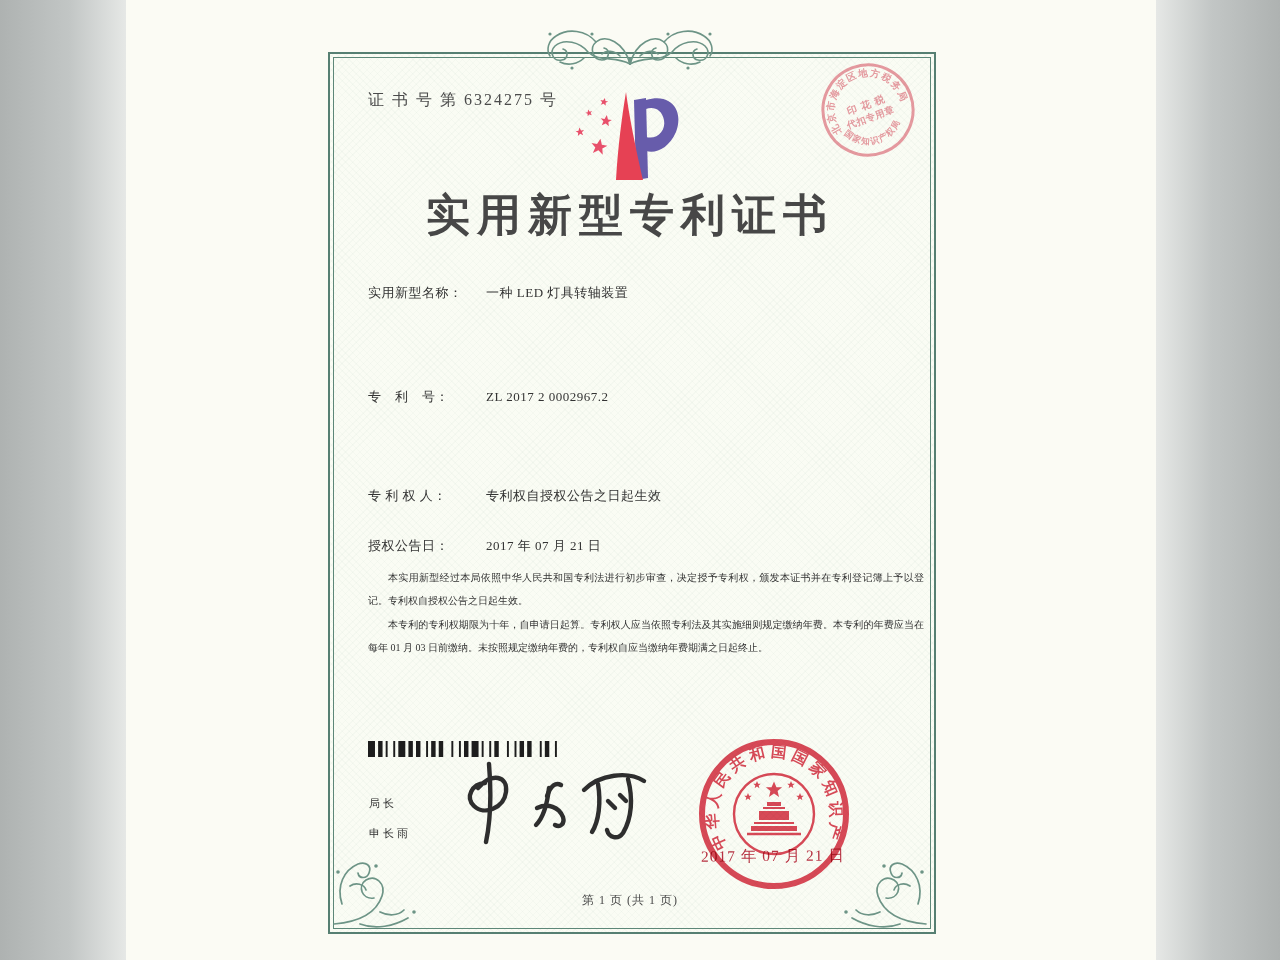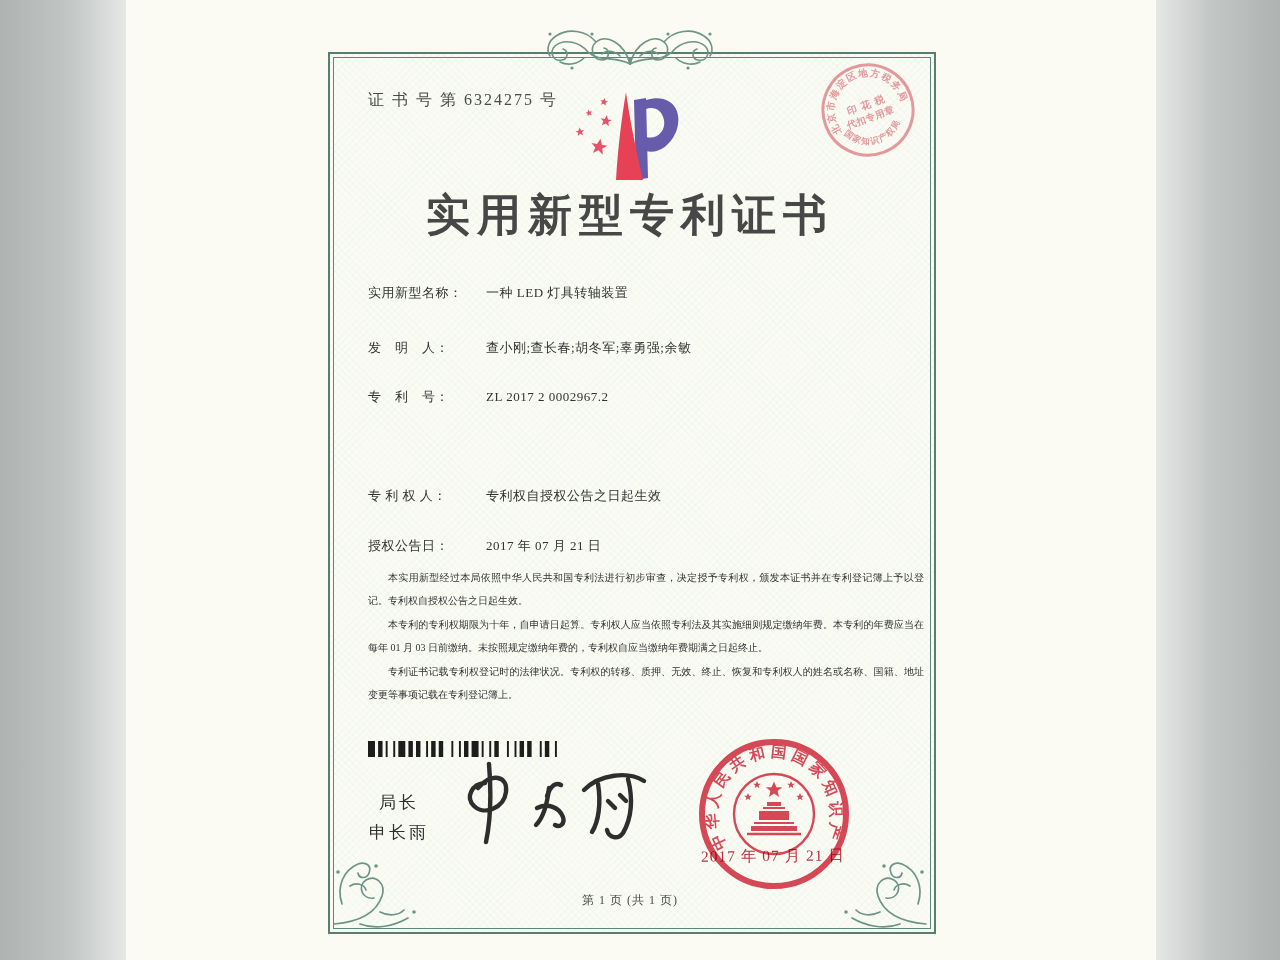--- a/index.html
+++ b/index.html
@@ -29,22 +29,22 @@
   .title{
     position:absolute;left:328px;top:186px;width:604px;text-align:center;
     font-size:44px;letter-spacing:7px;color:#474747;font-weight:700;
   }
   .field-row{position:absolute;left:368px;font-size:13px;color:#333;letter-spacing:0.5px;}
   .field-row .lbl{display:inline-block;min-width:118px;}
   .row-0{top:284px}.row-1{top:339px}.row-2{top:388px}.row-3{top:438px}.row-4{top:487px}.row-5{top:537px}
   .paras{position:absolute;left:368px;top:566px;width:556px;font-size:10px;line-height:23.4px;color:#333;text-align:justify;}
   .paras p{margin:0;text-indent:2em;}
   .barcode-wrap{position:absolute;left:368px;top:741px;width:192px;height:16px;}
-  .director{position:absolute;left:369px;top:788px;font-size:17px;color:#2f2f2f;
-    font-family:"Liberation Sans","DejaVu Sans",sans-serif;letter-spacing:3px;line-height:30px;text-align:center;}
+  .director{position:absolute;left:369px;top:788px;font-size:11px;color:#2f2f2f;
+    font-family:"Liberation Sans","DejaVu Sans",sans-serif;letter-spacing:3px;line-height:30px;}
   .signature{position:absolute;left:448px;top:758px;width:215px;height:95px;}
   .seal{position:absolute;left:694px;top:734px;width:160px;height:160px;mix-blend-mode:multiply;opacity:0.92;}
   .seal-date{position:absolute;left:701px;top:846px;font-size:15.5px;color:#bd3245;letter-spacing:1px;
     mix-blend-mode:multiply;transform:rotate(-0.5deg);}
   .tax-stamp{position:absolute;left:818px;top:60px;width:100px;height:100px;opacity:0.85;mix-blend-mode:multiply;}
   .footer{position:absolute;left:328px;top:892px;width:604px;text-align:center;font-size:12px;color:#4a4a4a;letter-spacing:1px;}
   svg{display:block;}
 </style>
 </head>
 <body>
@@ -125,37 +125,33 @@
         <use href="#star" transform="translate(41,73) scale(0.85) rotate(10)"></use>
       </g>
     </svg>
   </div>
 
   <div class="title">实用新型专利证书</div>
 
   <div class="field-row row-0">
     <span class="lbl">实用新型名称：</span><span>一种 LED 灯具转轴装置</span>
   </div>
-  <div class="field-row row-1">
-    <span class="lbl">发　明　人：</span><span>查小刚;查长春;胡冬军;辜勇强;余敏</span>
-  </div>
   <div class="field-row row-2">
     <span class="lbl">专　利　号：</span><span>ZL 2017 2 0002967.2</span>
   </div>
   <div class="field-row row-4">
     <span class="lbl">专 利 权 人：</span><span>专利权自授权公告之日起生效</span>
   </div>
   <div class="field-row row-5">
     <span class="lbl">授权公告日：</span><span>2017 年 07 月 21 日</span>
   </div>
 
   <div class="paras">
     <p>本实用新型经过本局依照中华人民共和国专利法进行初步审查，决定授予专利权，颁发本证书并在专利登记簿上予以登记。专利权自授权公告之日起生效。</p>
     <p>本专利的专利权期限为十年，自申请日起算。专利权人应当依照专利法及其实施细则规定缴纳年费。本专利的年费应当在每年 01 月 03 日前缴纳。未按照规定缴纳年费的，专利权自应当缴纳年费期满之日起终止。</p>
-    <p>专利证书记载专利权登记时的法律状况。专利权的转移、质押、无效、终止、恢复和专利权人的姓名或名称、国籍、地址变更等事项记载在专利登记簿上。</p>
   </div>
 
   <div class="barcode-wrap">
     <svg id="barcode-svg" width="192" height="16" viewBox="0 0 192 16" fill="#1d1d1d">
         <rect x="0.00" y="0" width="6.98" height="16"></rect>
         <rect x="10.11" y="0" width="4.45" height="16"></rect>
         <rect x="17.68" y="0" width="1.93" height="16"></rect>
         <rect x="25.26" y="0" width="1.93" height="16"></rect>
         <rect x="30.32" y="0" width="6.98" height="16"></rect>
         <rect x="40.42" y="0" width="4.45" height="16"></rect>

